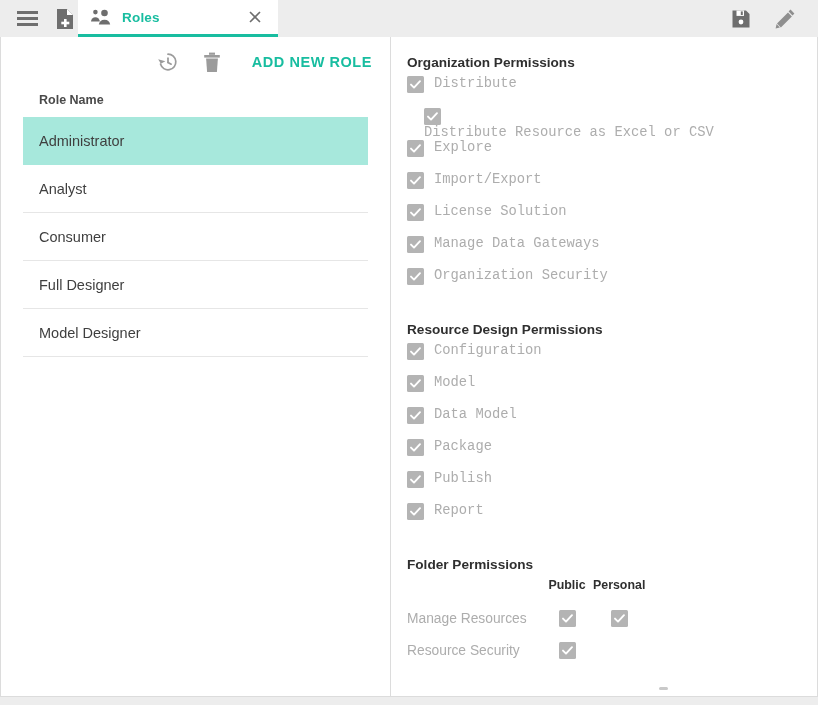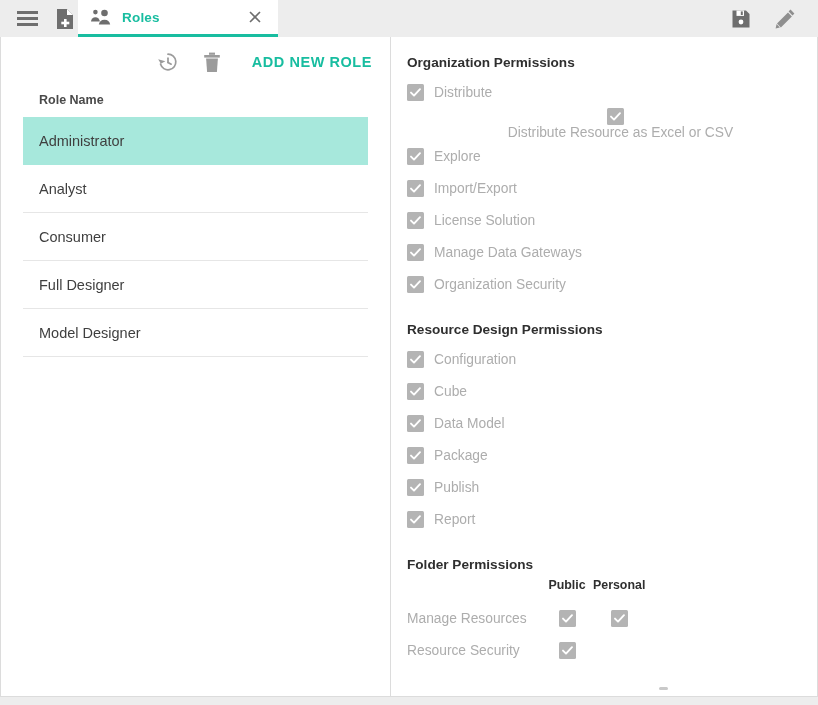--- a/index.html
+++ b/index.html
@@ -145,25 +145,25 @@
     font-size: 13.6px;
     font-weight: bold;
     color: #2f2f2f;
     padding-left: 16px;
     margin-bottom: 6px;
   }
   .sec-title.spaced { margin-top: 22px; }
 
   .perm-row {
     display: flex;
-    align-items: center;
     height: 32px;
     padding-left: 16px;
     color: #adadad;
     font-size: 13.8px;
+    font-family: Liberation Mono, monospace;
   }
   .perm-row.indent { padding-left: 33px; flex-direction: column; }
 
   .cb {
     width: 17px; height: 17px;
     background: #b4b4b4;
     border-radius: 1.5px;
     display: inline-flex;
     align-items: center; justify-content: center;
     flex: 0 0 auto;
@@ -387,21 +387,21 @@
               </svg>
             </span>
             <span>Configuration</span>
           </div>
           <div class="perm-row">
             <span class="cb">
               <svg width="13" height="13" viewBox="0 0 13 13">
                 <polyline points="2,6.6 5,9.6 11,3.2" fill="none" stroke="#ffffff" stroke-width="1.9" stroke-linecap="round" stroke-linejoin="round"></polyline>
               </svg>
             </span>
-            <span>Cube</span>
+            <span>Model</span>
           </div>
           <div class="perm-row">
             <span class="cb">
               <svg width="13" height="13" viewBox="0 0 13 13">
                 <polyline points="2,6.6 5,9.6 11,3.2" fill="none" stroke="#ffffff" stroke-width="1.9" stroke-linecap="round" stroke-linejoin="round"></polyline>
               </svg>
             </span>
             <span>Data Model</span>
           </div>
           <div class="perm-row">

